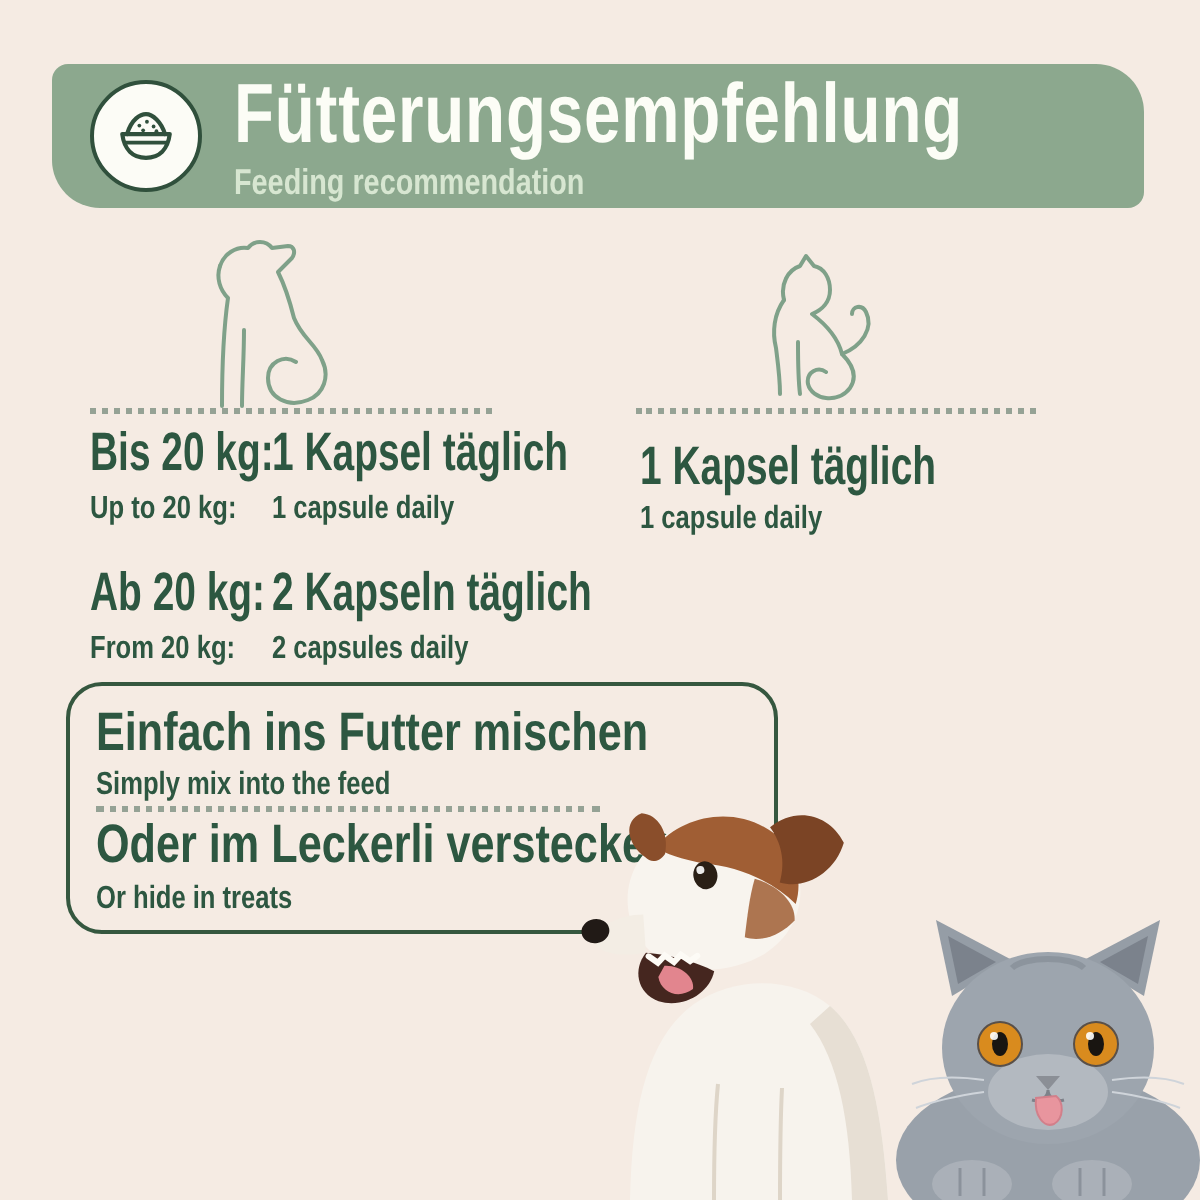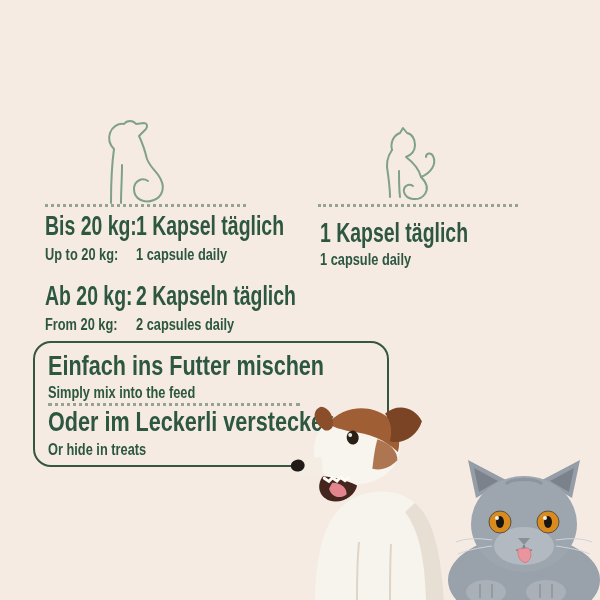--- a/index.html
+++ b/index.html
@@ -53,20 +53,38 @@
   
   .photo{position:absolute;}
   .photo-dog{left:283px;top:392px;z-index:4;}
   .photo-cat{left:448px;top:452px;z-index:5;}
 </style>
 </head>
 <body>
 
 <div class="canvas">
 
+  <div class="header">
+    <div class="header-icon-circle">
+      <svg width="38" height="38" viewBox="0 0 40 40">
+        <path d="M10 19 C 12.5 11, 17 8.5, 20 8.5 C 23.5 8.5, 28 12.5, 30 19" fill="#fcfcf6" stroke="#30503c" stroke-width="2.2" stroke-linecap="round"></path>
+        <circle cx="16.5" cy="14.5" r="1" fill="#30503c"></circle>
+        <circle cx="20.5" cy="12.5" r="1" fill="#30503c"></circle>
+        <circle cx="24" cy="15" r="1" fill="#30503c"></circle>
+        <circle cx="18.5" cy="17" r="1" fill="#30503c"></circle>
+        <circle cx="25.5" cy="17.5" r="1" fill="#30503c"></circle>
+        <path d="M7.5 19 L32.5 19 C 31.5 27, 27 31.5, 20 31.5 C 13 31.5, 8.5 27, 7.5 19 Z" fill="none" stroke="#30503c" stroke-width="2.2" stroke-linejoin="round"></path>
+        <path d="M9 23.5 L31 23.5" stroke="#30503c" stroke-width="2"></path>
+      </svg>
+    </div>
+    <div class="header-text">
+      <div class="header-title">Fütterungsempfehlung</div>
+      <div class="header-subtitle">Feeding recommendation</div>
+    </div>
+  </div>
 
   <svg class="picto" style="left:100px;top:117px;" width="76" height="88" viewBox="0 0 76 88">
     <g fill="none" stroke="#7fa189" stroke-width="2" stroke-linecap="round" stroke-linejoin="round">
       <path d="M10 16 C 12 10, 18 6, 24 7 C 27 3, 33 3, 36 7 L 44 6 C 47 6, 48 9, 46 12 L 39 19
                C 43 27, 45 34, 47 42 C 51 52, 58 55, 61 63 C 65 71, 62 80, 54 83
                C 44 87, 34 82, 34 72 C 34 64, 42 60, 48 64"></path>
       <path d="M10 16 C 8 22, 10 28, 14 32 C 12 46, 11 62, 11 86"></path>
       <path d="M22 48 C 22 62, 21 74, 21 86"></path>
     </g>
   </svg>

